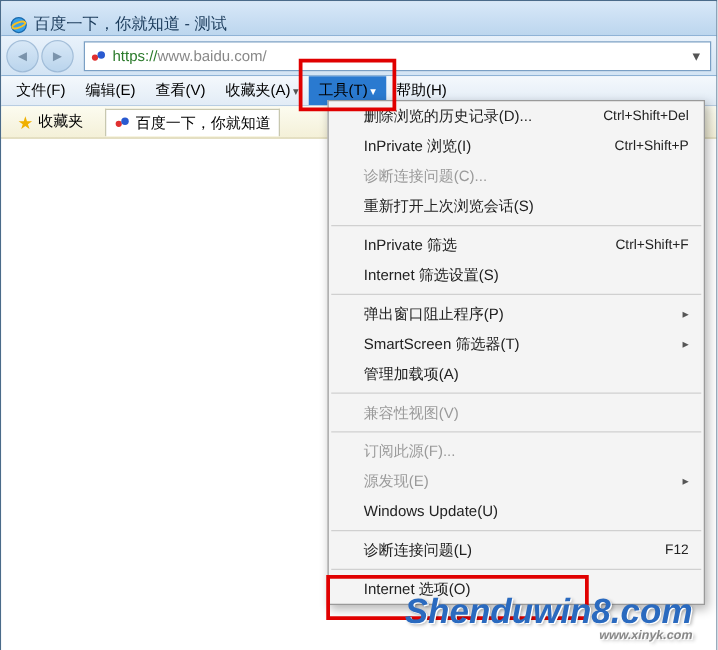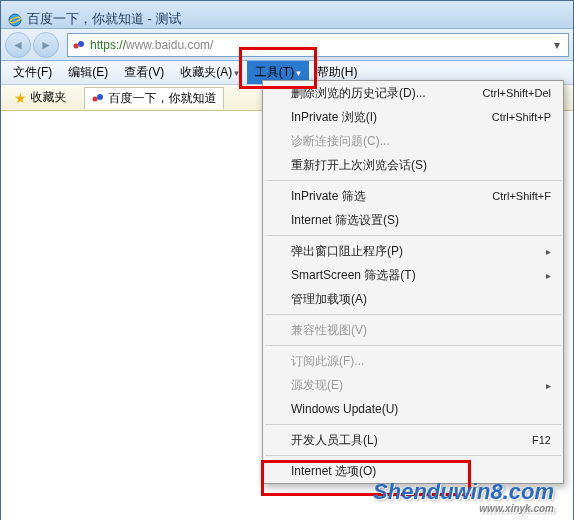--- a/index.html
+++ b/index.html
@@ -30,21 +30,21 @@
 .dropdown{position:absolute;left:262px;top:80px;width:302px;background:#f4f4f4;border:1px solid #9a9a9a;box-shadow:2px 3px 8px rgba(0,0,0,.3)}
 .dd-item{height:24px;display:flex;align-items:center;padding:0 12px 0 28px;cursor:default;color:#222}
 .dd-item.disabled{color:#9a9a9a}
 .dd-item .shortcut{margin-left:auto;color:#222;font-size:11px}
 .dd-item.sub::after{content:"▸";margin-left:auto;font-size:10px;color:#555}
 .dd-sep{height:1px;background:#d0d0d0;margin:3px 2px}
 .hl{position:absolute;border:3px solid #e00000;pointer-events:none}
 .hl1{left:239px;top:47px;width:78px;height:42px}
 .hl2{left:261px;top:460px;width:210px;height:36px}
 .watermark{position:absolute;right:20px;bottom:6px;font-style:italic;font-weight:bold;color:#2a6abf;text-shadow:1px 1px 0 #fff,2px 2px 3px rgba(0,0,0,.3)}
-.watermark .main{font-size:22px}
+.watermark .main{font-size:28px}
 .watermark .sub{font-size:10px;color:#888;text-align:right;margin-top:-2px}
 </style>
 </head>
 <body>
 
 <div class="window">
   <div class="titlebar">
     <span class="ie-icon">
       <svg width="16" height="16" viewBox="0 0 16 16">
           <circle cx="8" cy="8" r="6" fill="#3aa0e8" stroke="#1a6aac"></circle>
@@ -144,21 +144,21 @@
       <span>订阅此源(F)...</span>
     </div>
   <div class="dd-item sub disabled">
       <span>源发现(E)</span>
     </div>
   <div class="dd-item">
       <span>Windows Update(U)</span>
     </div>
   <div class="dd-sep"></div>
   <div class="dd-item">
-      <span>开发人员工具(L)</span>
+      <span>诊断连接问题(L)</span>
       <span class="shortcut">F12</span>
     </div>
   <div class="dd-sep"></div>
   <div class="dd-item">
       <span>Internet 选项(O)</span>
     </div>
 </div>
 
 <div class="hl hl1"></div>
 <div class="hl hl2"></div>

